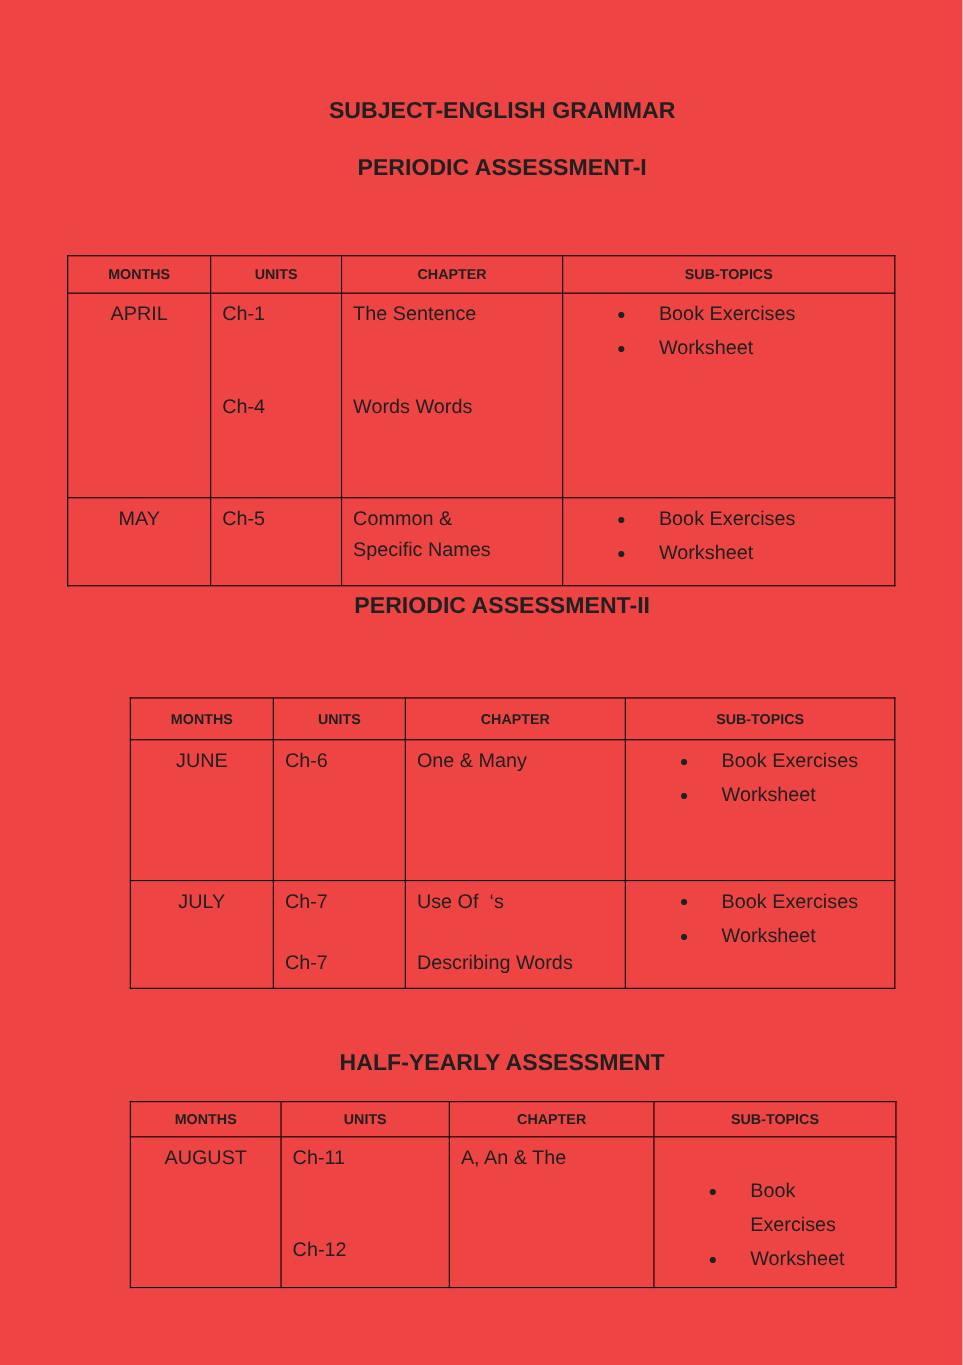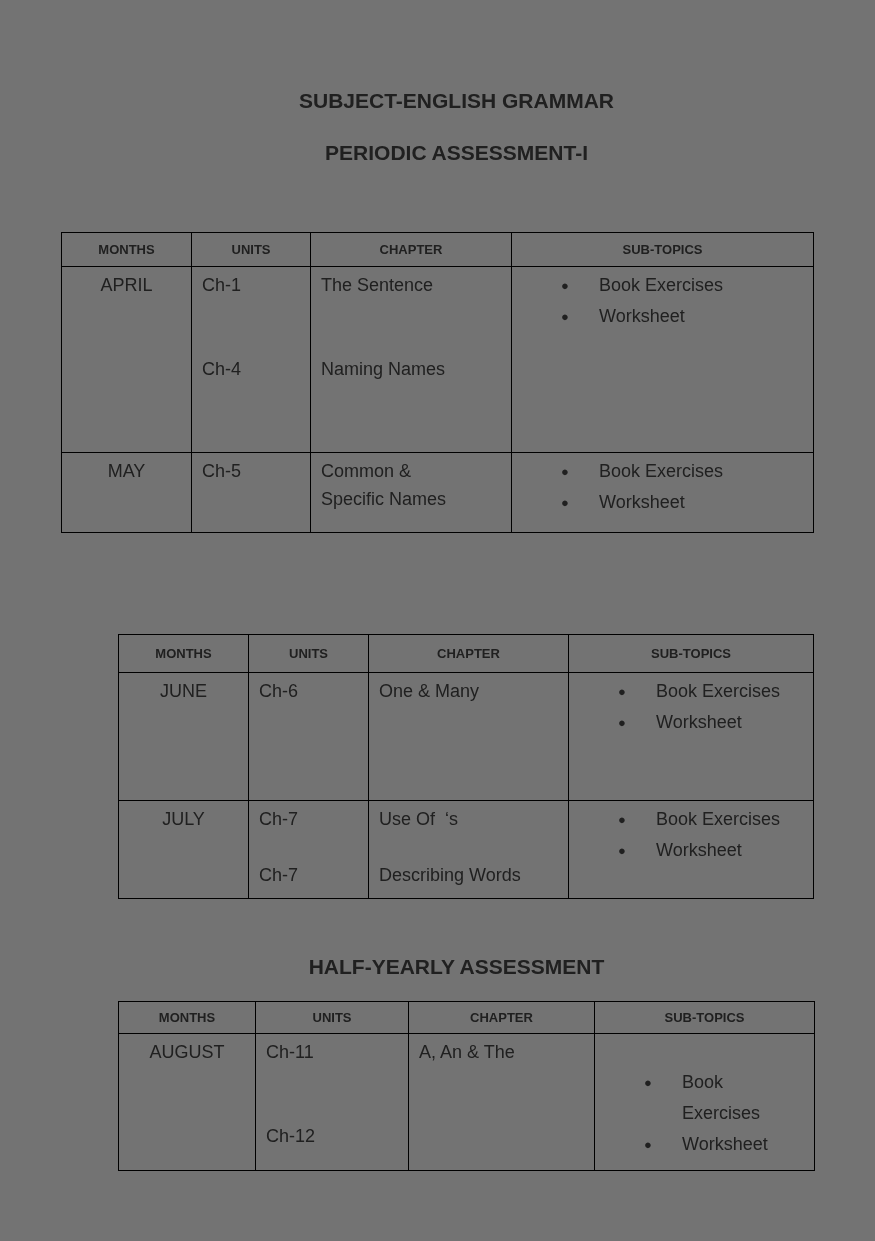--- a/index.html
+++ b/index.html
@@ -1,19 +1,19 @@
 <!DOCTYPE html>
 <html><head>
 <meta charset="utf-8">
 <style>
   html,body { margin:0; padding:0; background:#fff; }
   .page {
     position:relative;
     width:875px; height:1241px;
-    background:#737373;
+    background:#ef4444;
     font-family:"Liberation Sans","DejaVu Sans",sans-serif;
     color:#202020;
     overflow:hidden;
   }
   .heading {
     position:absolute; left:61px; width:791px;
     text-align:center;
     font-size:21px; font-weight:700; line-height:28px;
     white-space:pre-wrap;
   }
@@ -94,21 +94,21 @@
       <td class="c-text">
         <div class="ln">Ch-1</div>
         <div class="ln"></div>
         <div class="ln"></div>
         <div class="ln">Ch-4</div>
       </td>
       <td class="c-text">
         <div class="ln">The Sentence</div>
         <div class="ln"></div>
         <div class="ln"></div>
-        <div class="ln">Naming Names</div>
+        <div class="ln">Words Words</div>
       </td>
       <td class="c-list">
         <div class="li"><span class="dot">●</span><span>Book Exercises</span></div>
         <div class="li"><span class="dot">●</span><span>Worksheet</span></div>
       </td>
     </tr>
     <tr class="r1">
       <td class="c-month">
             <div class="ln">MAY</div>
           </td>
@@ -120,20 +120,21 @@
         <div class="ln">Specific Names</div>
       </td>
       <td class="c-list">
         <div class="li"><span class="dot">●</span><span>Book Exercises</span></div>
         <div class="li"><span class="dot">●</span><span>Worksheet</span></div>
       </td>
     </tr>
   </tbody>
     </table>
 
+  <div class="heading" id="h-pa2">PERIODIC ASSESSMENT-II</div>
 
   <table class="assess" id="t2">
     <colgroup>
       <col style="width:130px">
         <col style="width:120px">
         <col style="width:200px">
         <col style="width:245px">
     </colgroup>
     <tbody>
         <tr class="hd">

